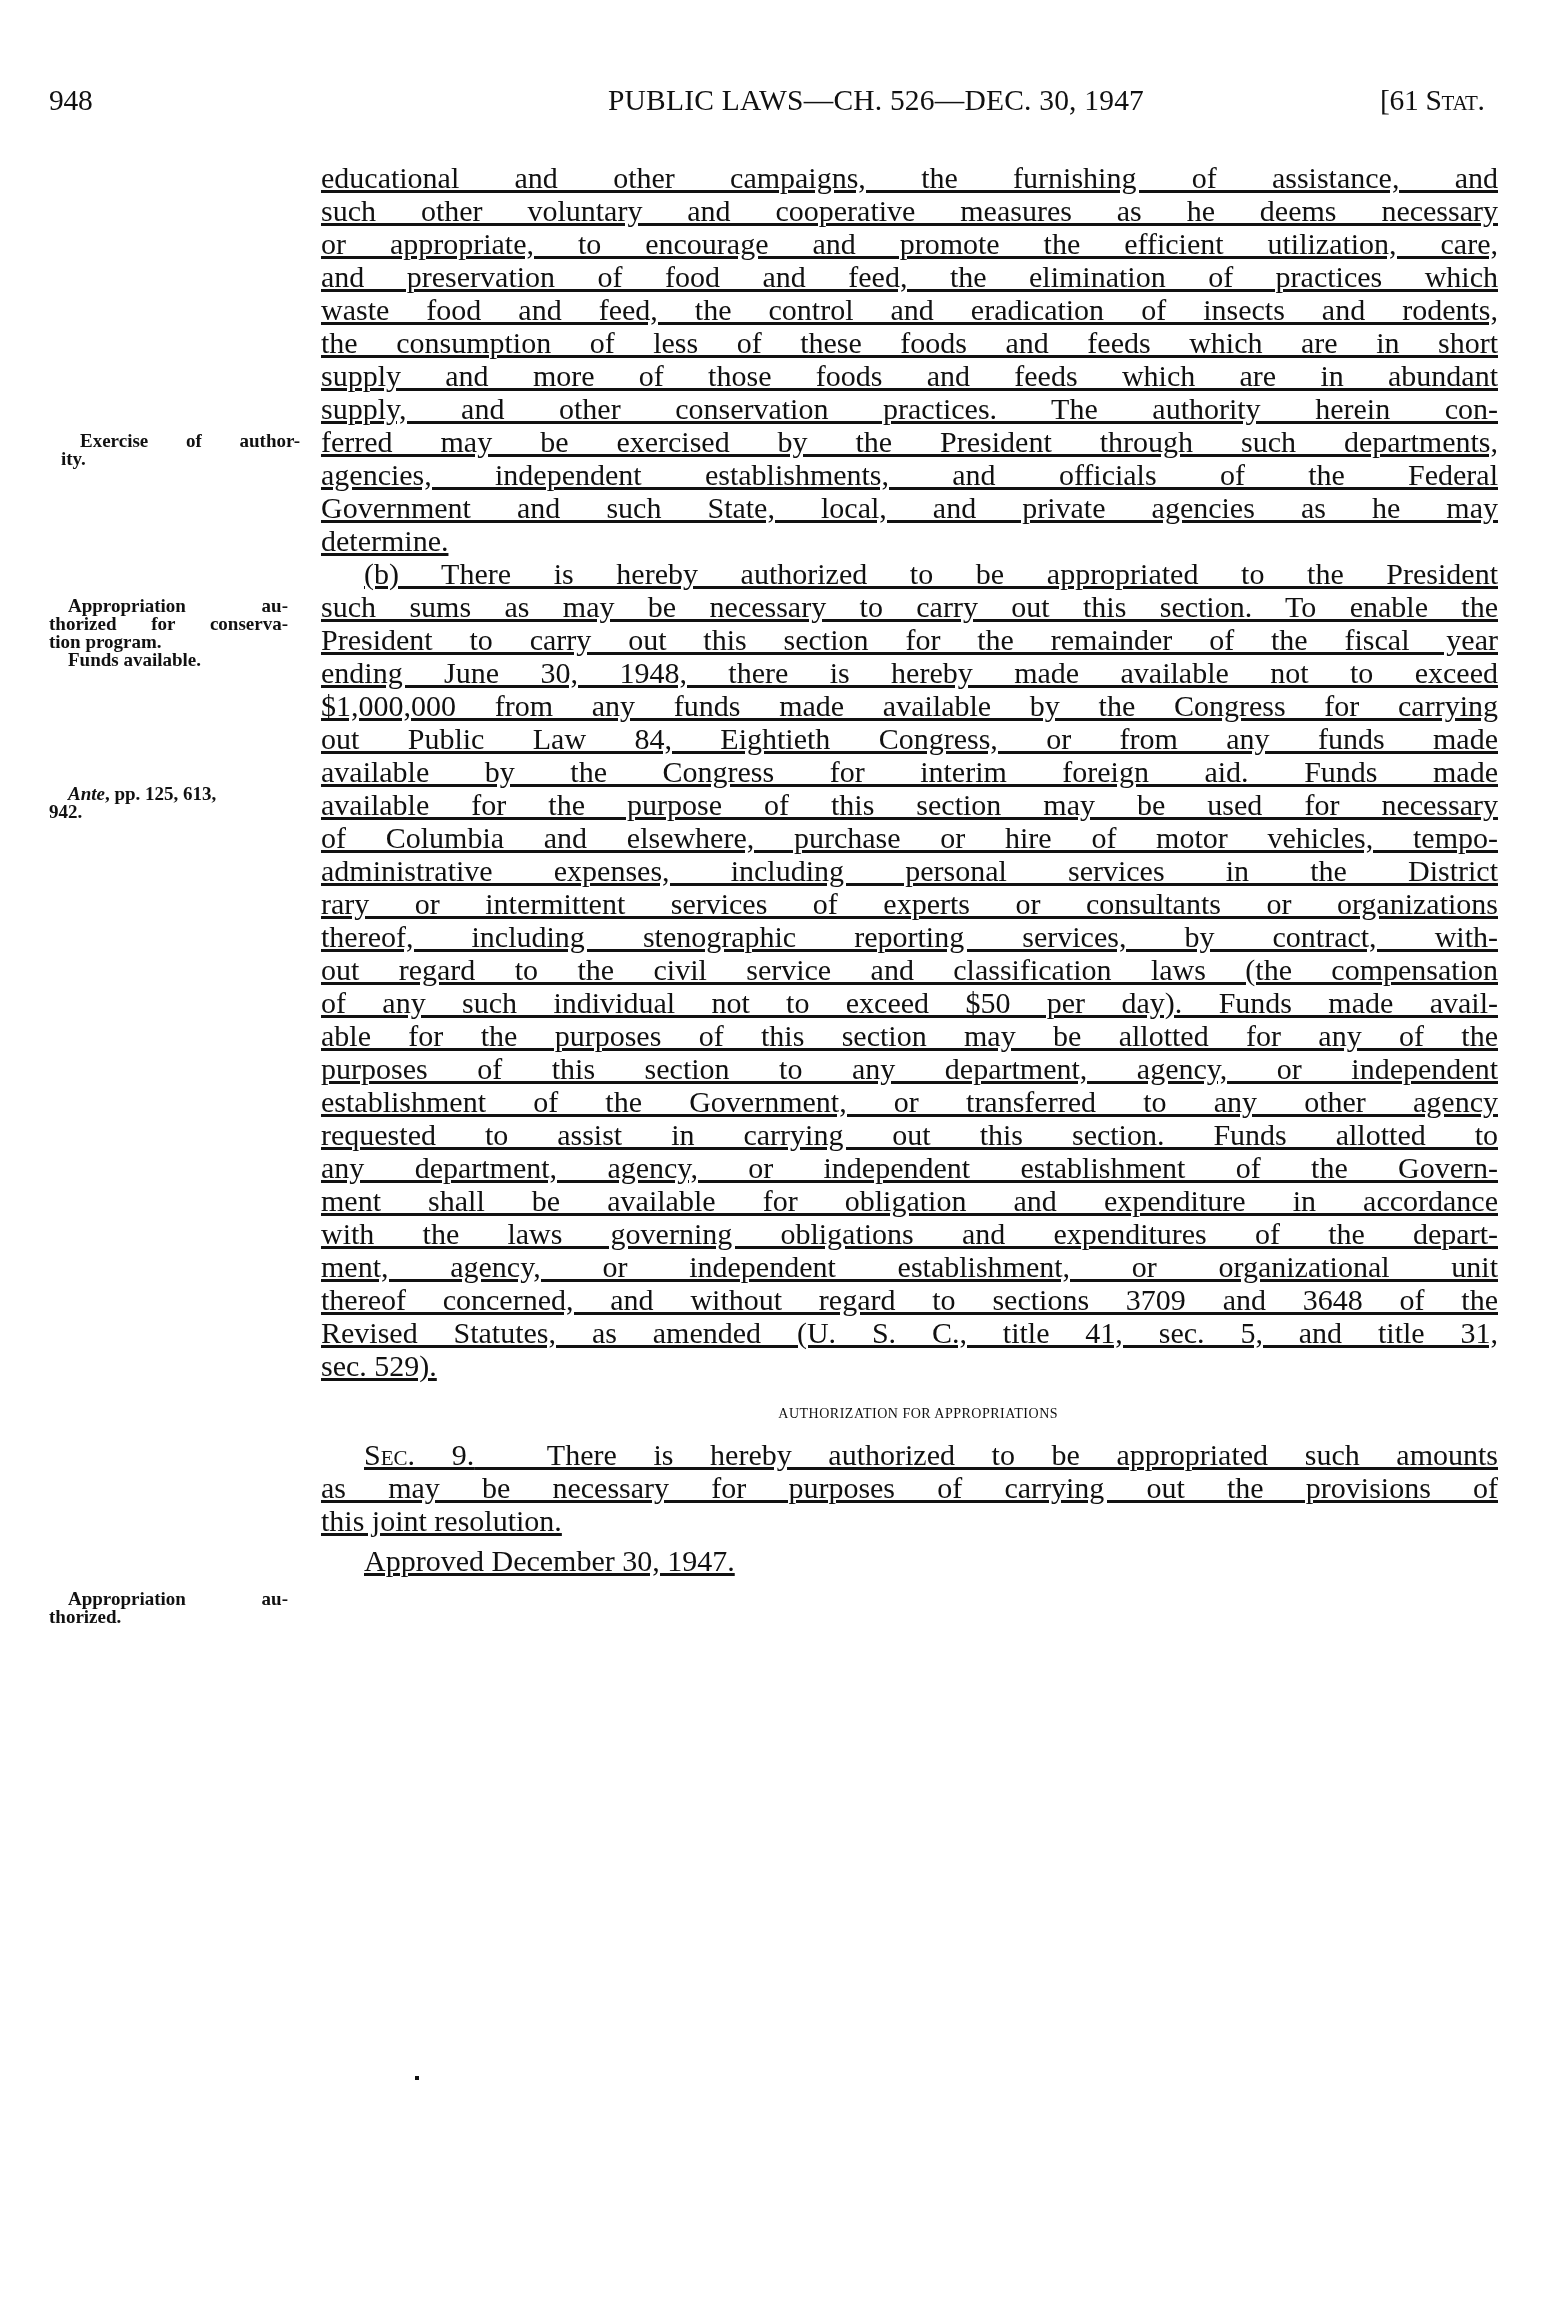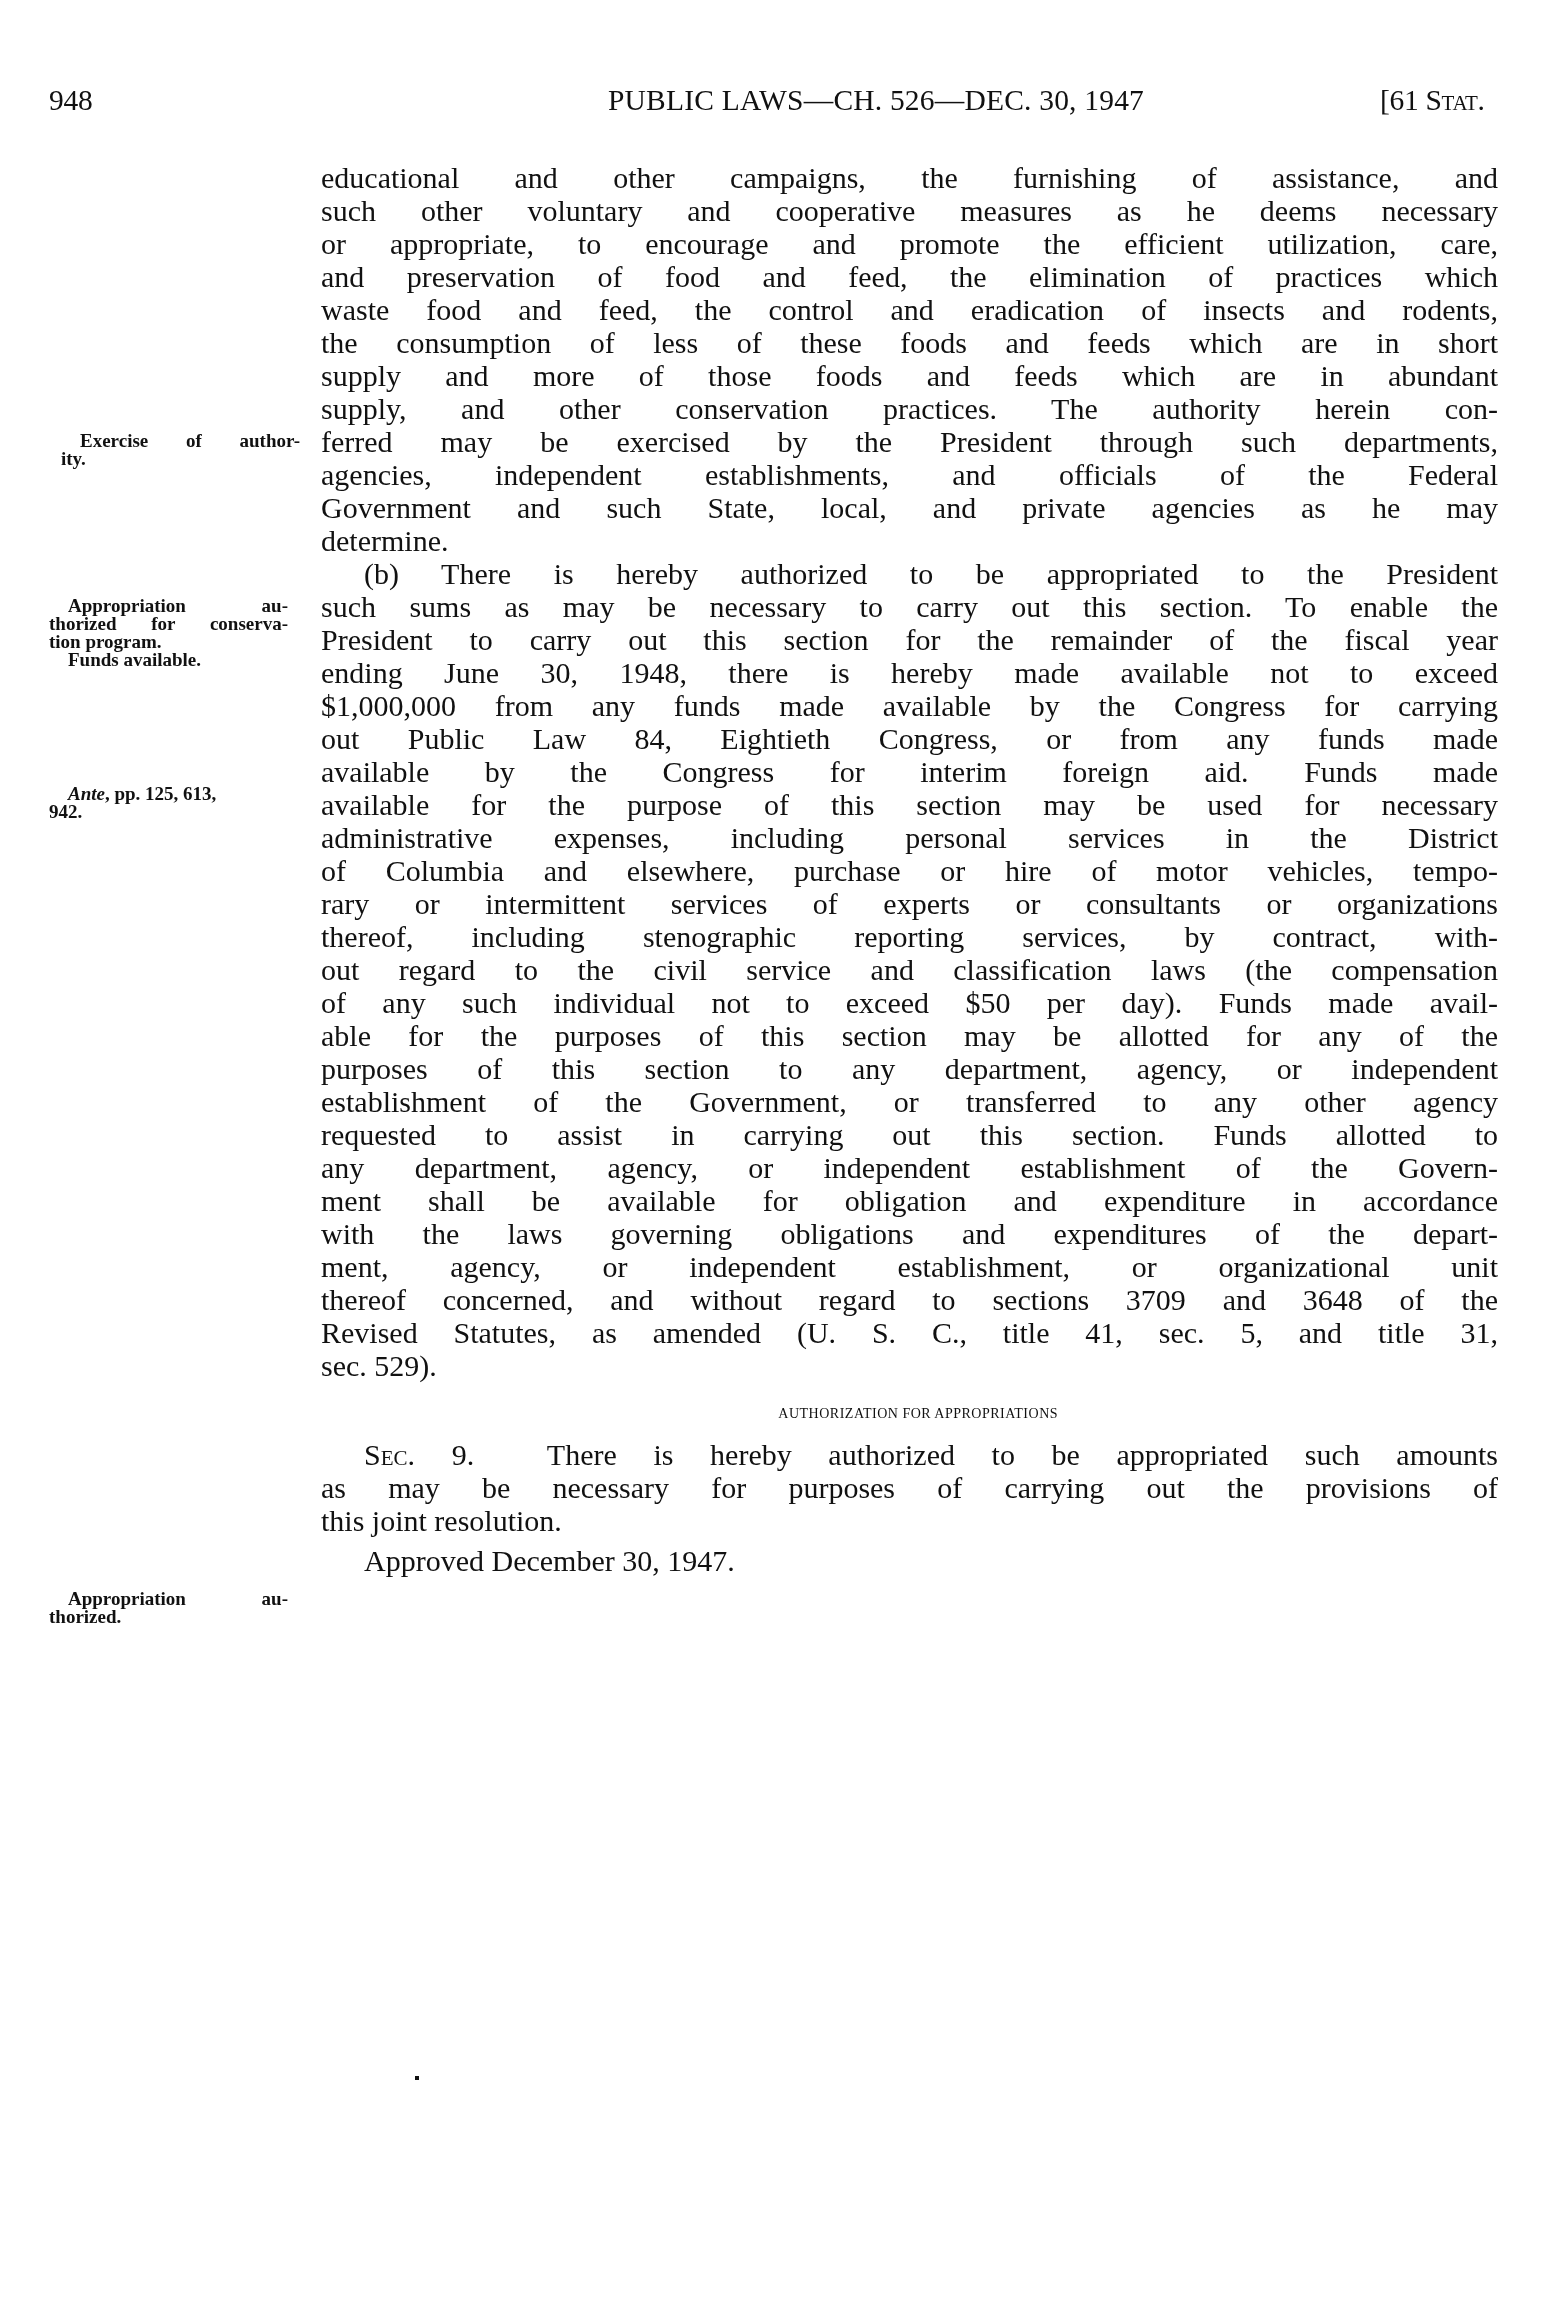--- a/index.html
+++ b/index.html
@@ -10,21 +10,21 @@
   .hdr { position: absolute; top: 83px; font-size: 29.5px; line-height: 35px; letter-spacing: -0.3px; }
   #page-num { left: 49px; }
   #running-head { left: 608px; width: 621px; text-align: left; letter-spacing: 0.2px; }
   #volume-ref { left: 1380px; }
   .sc { font-variant: small-caps; }
 
   .body {
     position: absolute; left: 321px; top: 161px; width: 1177px;
     font-size: 30px; line-height: 33px;
   }
-  .ln { display: block; white-space: nowrap; text-align: justify; text-align-last: justify; height: 33px; }
+  .ln { display: block; white-space: nowrap; text-align: justify; text-align-last: justify; height: 33px; text-decoration: underline; }
   .ln.last { text-align-last: left; }
   .ln.indent { padding-left: 43px; box-sizing: border-box; }
   .heading {
     display: block; text-align: center; font-size: 14px; letter-spacing: 0.5px;
     height: 49px; line-height: 49px; padding-left: 17.4px;
   }
   .gap { display: block; height: 7px; }
 
   .note {
     position: absolute; left: 49px; width: 239px; font-size: 19px; line-height: 18px;
@@ -80,22 +80,22 @@
     </div>
   <div id="para2">
       <span class="ln indent">(b)  There is hereby authorized to be appropriated to the President</span>
       <span class="ln">such sums as may be necessary to carry out this section.  To enable the</span>
       <span class="ln">President to carry out this section for the remainder of the fiscal year</span>
       <span class="ln">ending June 30, 1948, there is hereby made available not to exceed</span>
       <span class="ln">$1,000,000 from any funds made available by the Congress for carrying</span>
       <span class="ln">out Public Law 84, Eightieth Congress, or from any funds made</span>
       <span class="ln">available by the Congress for interim foreign aid.  Funds made</span>
       <span class="ln">available for the purpose of this section may be used for necessary</span>
+      <span class="ln">of Columbia and elsewhere, purchase or hire of motor vehicles, tempo-</span>
       <span class="ln">administrative expenses, including personal services in the District</span>
-      <span class="ln">of Columbia and elsewhere, purchase or hire of motor vehicles, tempo-</span>
       <span class="ln">rary or intermittent services of experts or consultants or organizations</span>
       <span class="ln">thereof, including stenographic reporting services, by contract, with-</span>
       <span class="ln">out regard to the civil service and classification laws (the compensation</span>
       <span class="ln">of any such individual not to exceed $50 per day).  Funds made avail-</span>
       <span class="ln">able for the purposes of this section may be allotted for any of the</span>
       <span class="ln">purposes of this section to any department, agency, or independent</span>
       <span class="ln">establishment of the Government, or transferred to any other agency</span>
       <span class="ln">requested to assist in carrying out this section.  Funds allotted to</span>
       <span class="ln">any department, agency, or independent establishment of the Govern-</span>
       <span class="ln">ment shall be available for obligation and expenditure in accordance</span>

